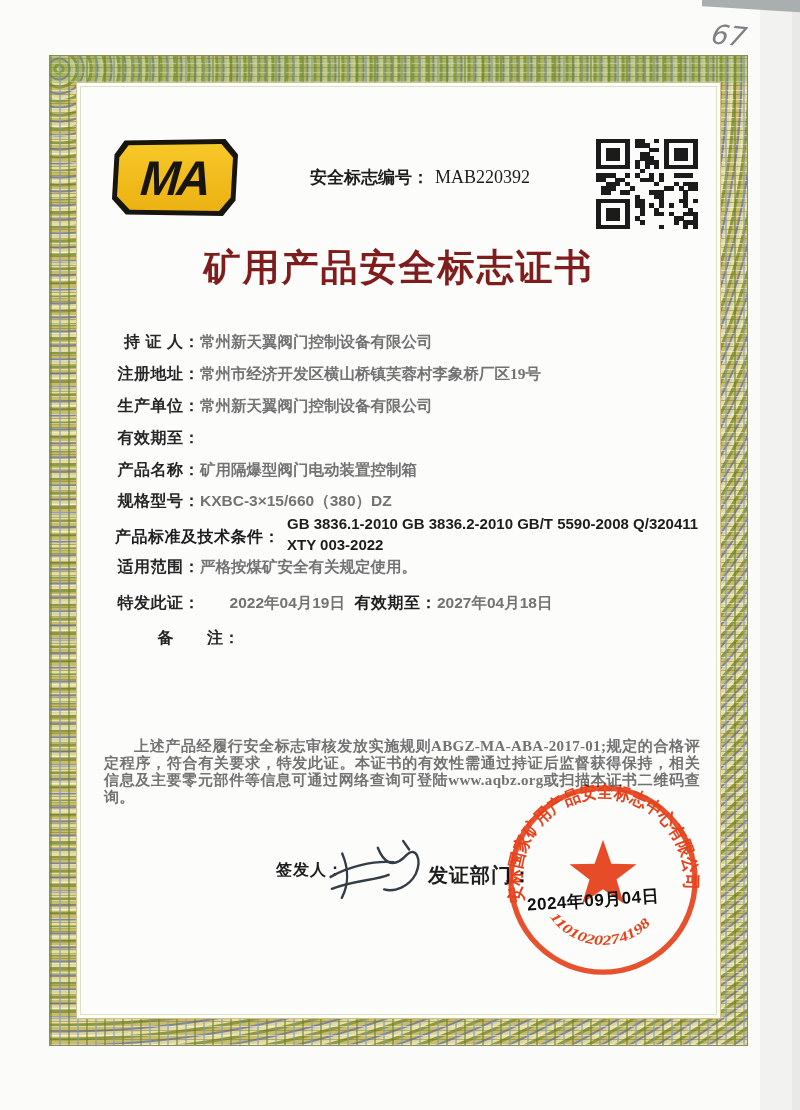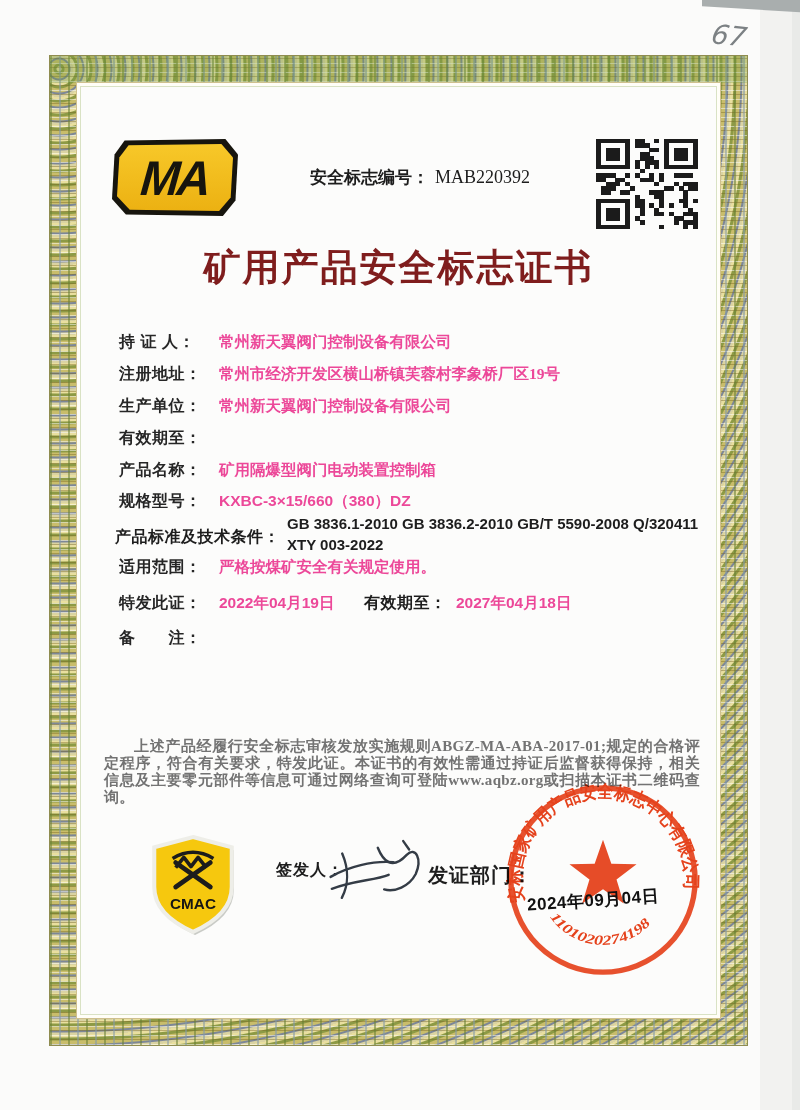--- a/index.html
+++ b/index.html
@@ -35,23 +35,23 @@
     transform:skewX(-5deg) scaleY(1.04);line-height:1;}
   .certno{position:absolute;left:310px;top:166px;white-space:nowrap;}
   .certno .lab{font-size:17px;font-weight:700;}
   .certno .num{font-size:18px;font-family:"Liberation Serif",serif;margin-left:6px;}
   .qr{position:absolute;left:596px;top:139px;width:102px;height:90px;}
   .qr svg{width:100%;height:100%;}
   
   .title{position:absolute;left:50px;top:243px;width:697px;text-align:center;
     font-size:37px;font-weight:700;letter-spacing:2px;color:#7f1d1d;}
   
-  .row{position:absolute;left:119px;width:586px;display:flex;align-items:flex-start;}
+  .row{position:absolute;left:100px;width:586px;display:flex;align-items:flex-start;text-align:right;}
   .lbl{font-size:16px;font-weight:700;color:#262626;flex:none;width:100px;letter-spacing:.5px;}
-  .val{font-size:15.5px;font-weight:700;color:#ec4899;}
+  .val{font-size:15.5px;font-weight:700;color:#737373;}
   .kai{font-family:"Liberation Serif",serif;}
   .sansv{font-family:"Liberation Sans",sans-serif;}
   .std-label{position:absolute;left:115px;top:527px;font-size:16px;font-weight:700;letter-spacing:.5px;}
   .std-value{position:absolute;left:287px;top:513px;width:414px;font-size:15px;font-weight:600;
     line-height:21px;word-break:break-all;}
   .dates .val1{width:145px;flex:none;}
   .dates .lbl2{width:92px;flex:none;font-size:16px;font-weight:700;letter-spacing:.5px;}
   
   .statement{position:absolute;left:104px;top:738px;width:596px;font-size:15px;line-height:17px;
     font-weight:700;text-align:justify;text-indent:2em;letter-spacing:.3px;color:#737373;}
@@ -337,31 +337,20 @@
     <span class="val sansv">2027年04月18日</span>
   </div>
 
   <div class="row" style="top:628px">
     <span class="lbl" style="width:140px">备　　注：</span>
     <span class="val kai"></span>
   </div>
 
   <div class="statement kai">上述产品经履行安全标志审核发放实施规则ABGZ-MA-ABA-2017-01;规定的合格评定程序，符合有关要求，特发此证。本证书的有效性需通过持证后监督获得保持，相关信息及主要零元部件等信息可通过网络查询可登陆www.aqbz.org或扫描本证书二维码查询。</div>
 
-  <div class="cmac">
-    <svg viewBox="0 0 100 100">
-      <path d="M50,3 L88,13 L88,52 Q88,79 50,96 Q12,79 12,52 L12,13 Z" fill="#c9cbc6" transform="translate(2,3)"></path>
-      <path d="M50,3 L88,13 L88,52 Q88,79 50,96 Q12,79 12,52 L12,13 Z" fill="#f6c80e" stroke="#eeeee8" stroke-width="4"></path>
-      <polyline points="33,33 41,23 48,32 55,23 63,33" fill="none" stroke="#1c1c1c" stroke-width="3.6" stroke-linejoin="round"></polyline>
-      <path d="M30,24 Q50,12 70,24" fill="none" stroke="#1c1c1c" stroke-width="3.4"></path>
-      <line x1="33" y1="28" x2="67" y2="52" stroke="#1c1c1c" stroke-width="4.6" stroke-linecap="round"></line>
-      <line x1="67" y1="28" x2="33" y2="52" stroke="#1c1c1c" stroke-width="4.6" stroke-linecap="round"></line>
-      <text x="50" y="74" text-anchor="middle" font-size="15" font-weight="700" fill="#151515" font-family="Liberation Sans, sans-serif">CMAC</text>
-    </svg>
-  </div>
 
   <div class="signer">签发人：</div>
   <div class="signature">
     <svg viewBox="0 0 110 62">
       <g fill="none" stroke="#343c46" stroke-width="2.4" stroke-linecap="round">
         <path d="M8,34 C26,26 52,22 72,26"></path>
         <path d="M22,12 C27,28 25,44 17,56"></path>
         <path d="M8,46 C30,40 52,42 66,38"></path>
         <path d="M58,10 C62,24 70,34 86,20 C96,12 101,26 93,40 C85,52 70,56 60,52"></path>
         <path d="M84,6 L89,15"></path>

